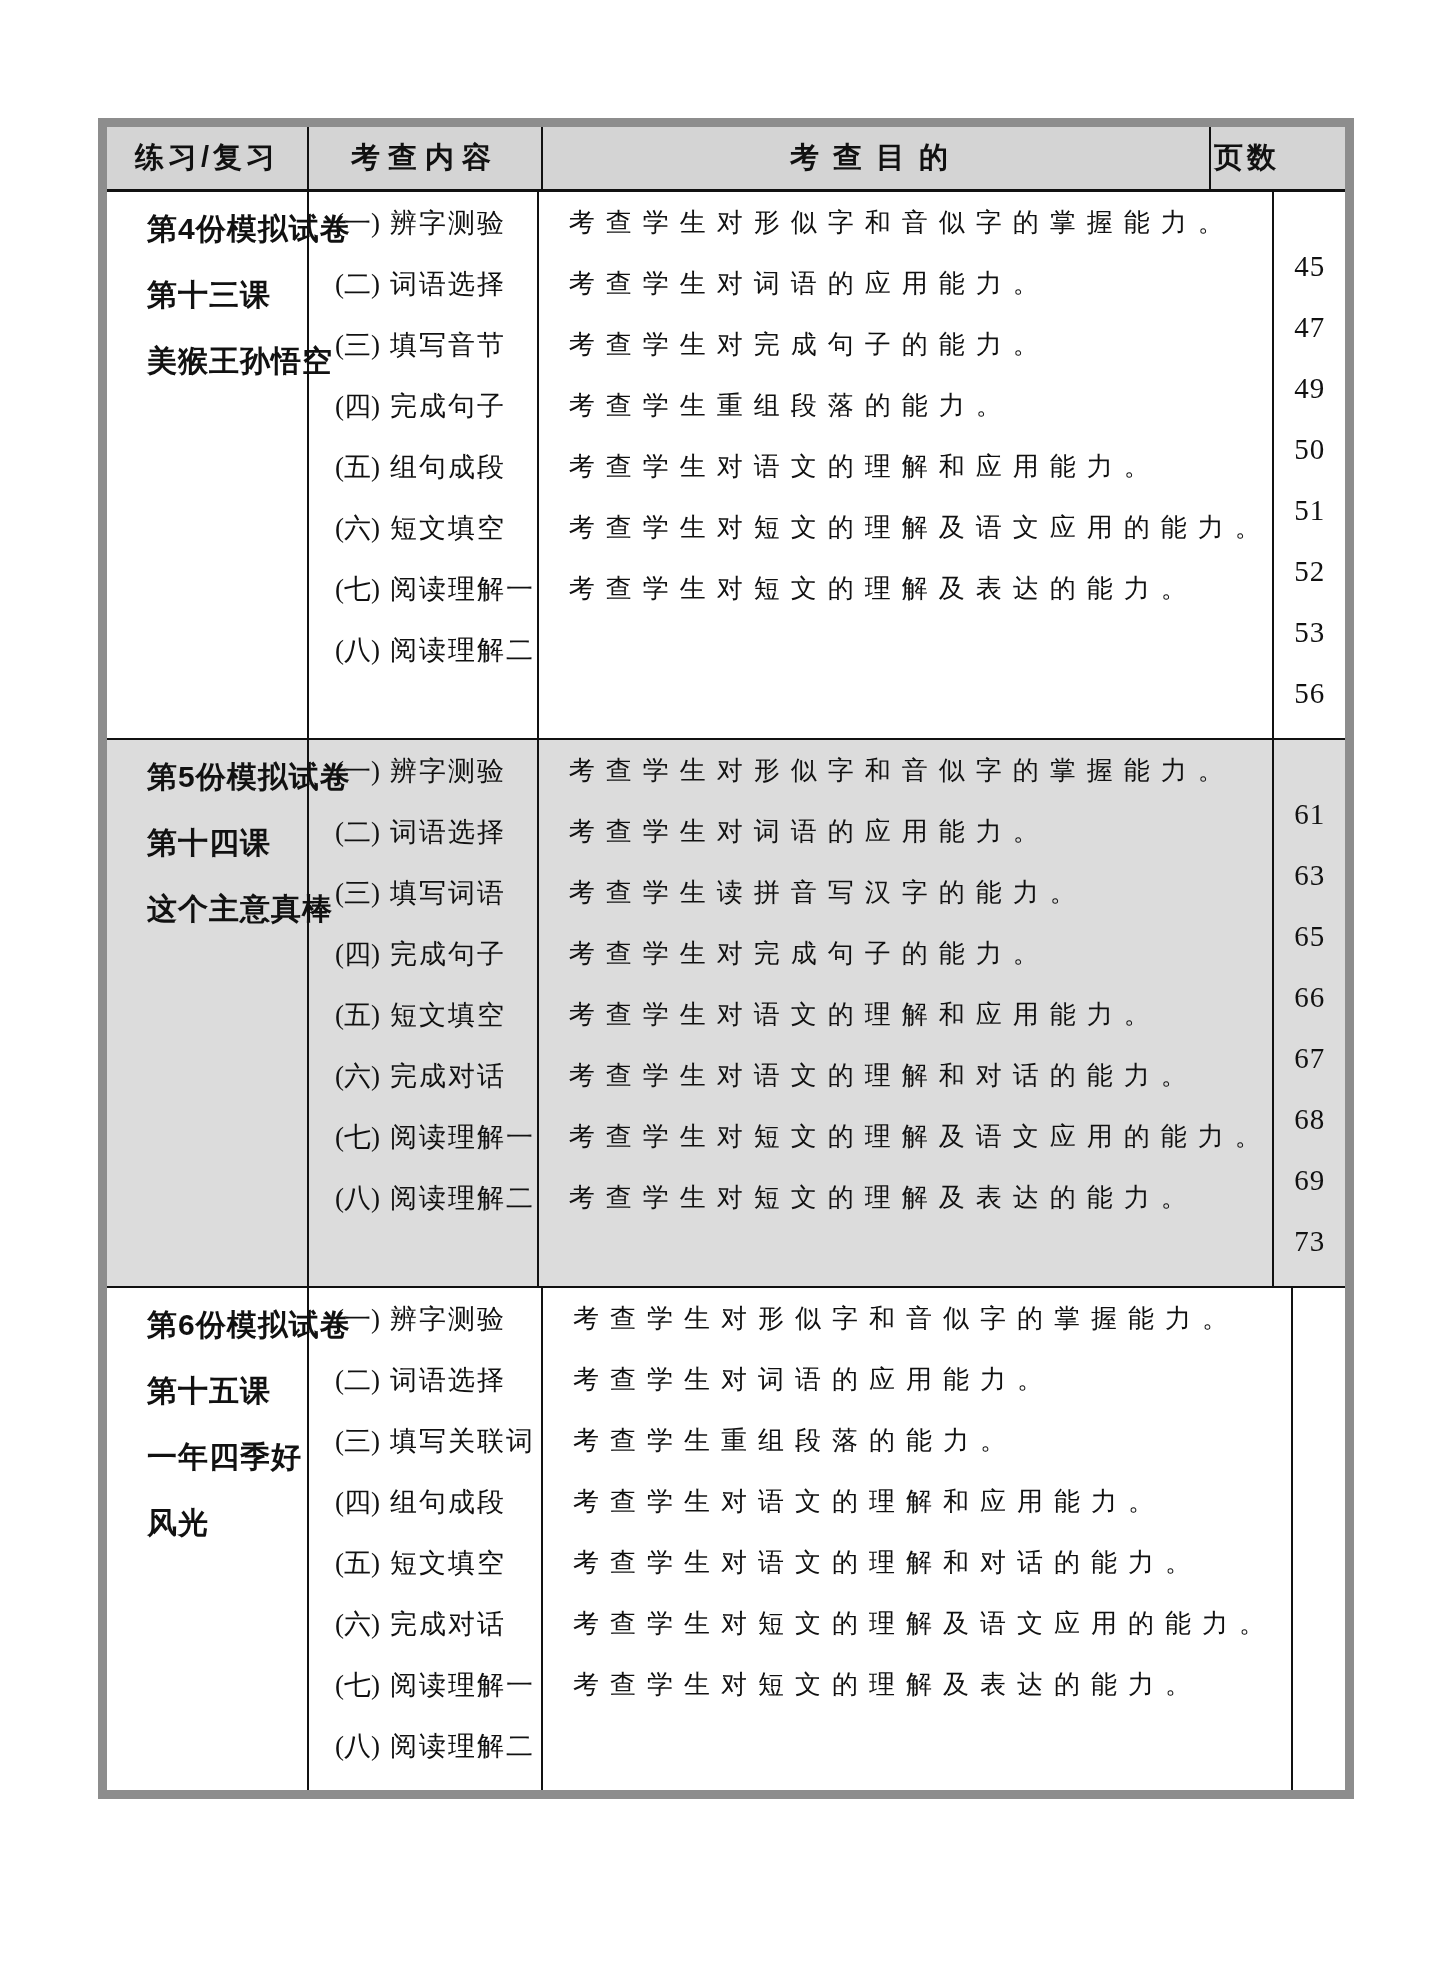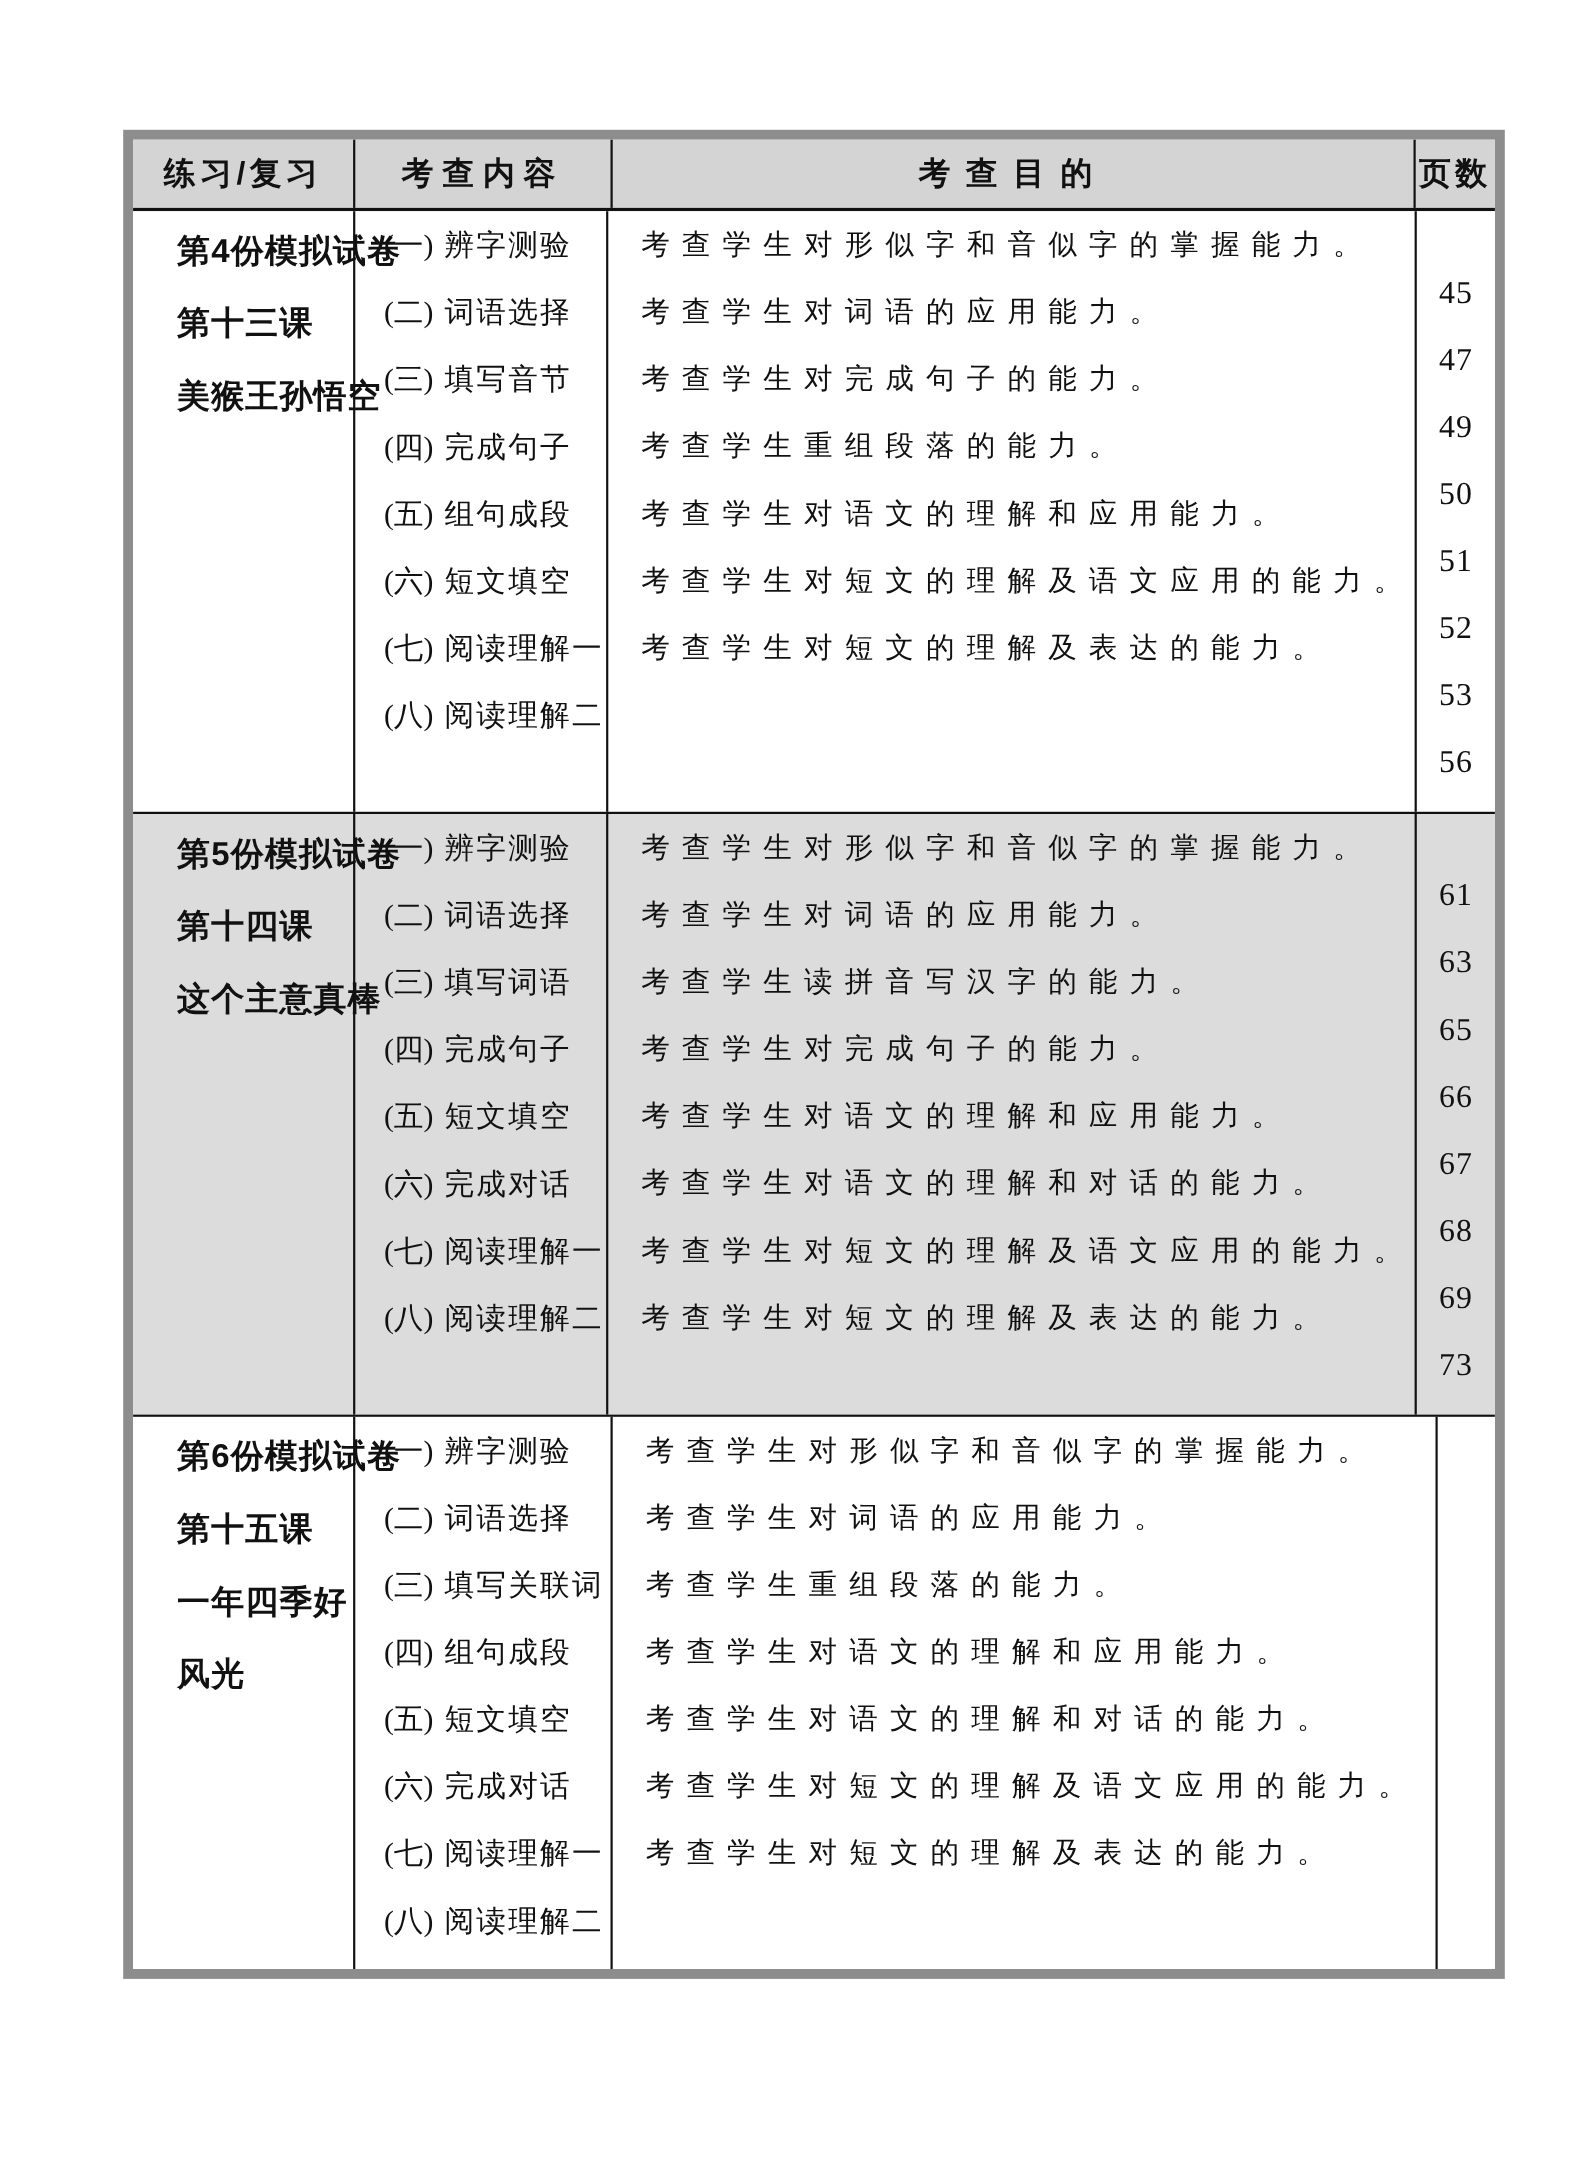--- a/index.html
+++ b/index.html
@@ -9,21 +9,21 @@
     font-family: "Liberation Sans", sans-serif;
     color: #111111;
   }
   body {
     width: 1445px;
     height: 1971px;
     position: relative;
   }
   .table-wrap {
     position: absolute;
-    left: 112px;
+    left: 98px;
     top: 118px;
     width: 1238px;
     border: 9px solid #8d8d8d;
     background: #ffffff;
   }
   
   .thead {
     display: flex;
     height: 62px;
     background: #d4d4d4;
@@ -32,21 +32,21 @@
   .thead .hcell {
     display: flex;
     align-items: center;
     justify-content: center;
     font-weight: bold;
     font-size: 29px;
     box-sizing: border-box;
   }
   .hcell.h1 { width: 202px; border-right: 2px solid #111; letter-spacing: 4px; }
   .hcell.h2 { width: 234px; border-right: 2px solid #111; letter-spacing: 8px; }
-  .hcell.h3 { width: 730px; border-right: 2px solid #111; letter-spacing: 14px; }
+  .hcell.h3 { width: 668px; border-right: 2px solid #111; letter-spacing: 14px; }
   .hcell.h4 { width: 72px;  letter-spacing: 4px; }
   
   .section {
     display: flex;
     background: #ffffff;
   }
   .section + .section { border-top: 2px solid #111111; }
   .col {
     box-sizing: border-box;
     padding-bottom: 14px;

